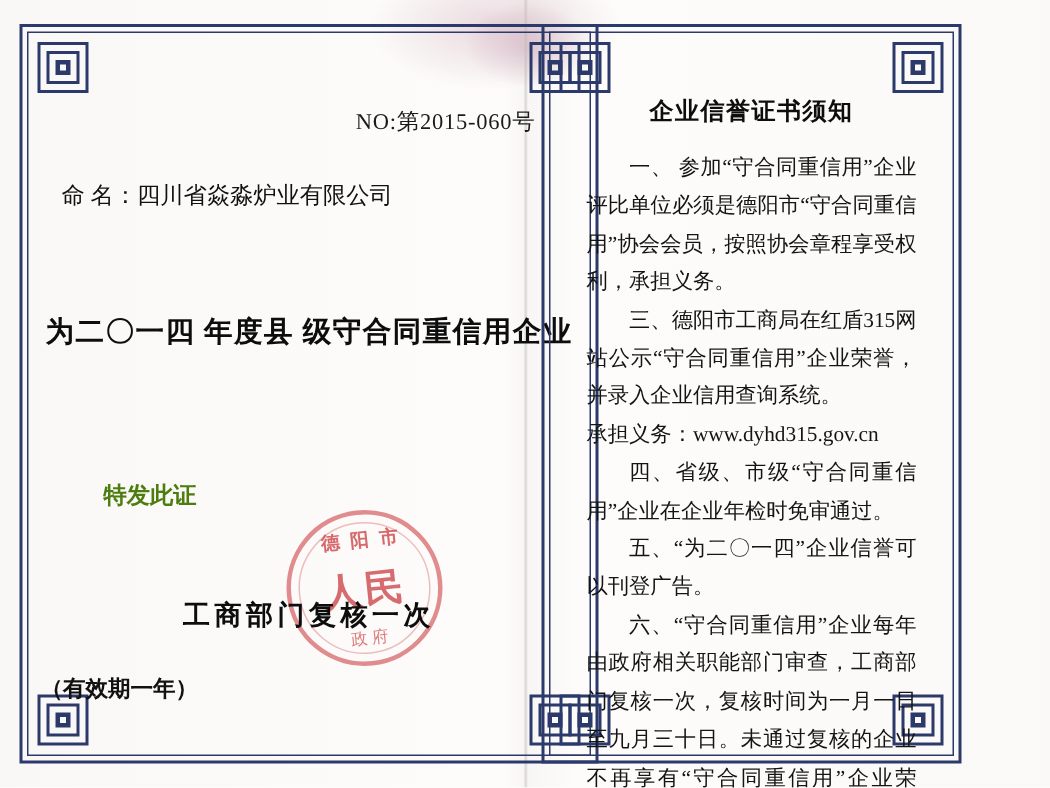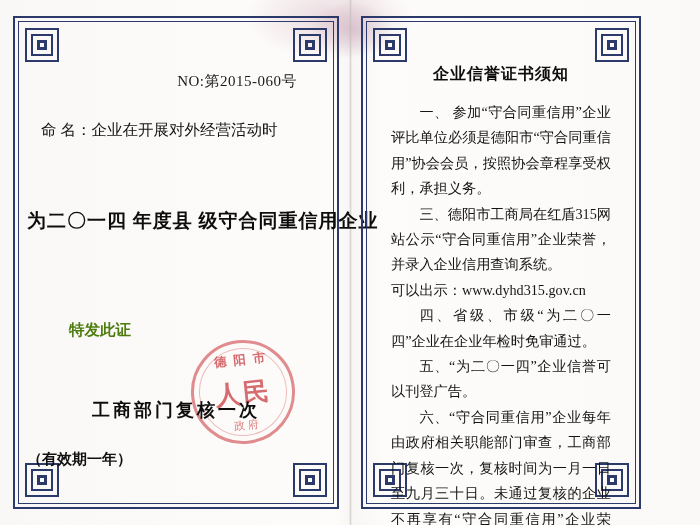--- a/index.html
+++ b/index.html
@@ -37,21 +37,21 @@
     height: 525px;
     background: linear-gradient(90deg, rgba(200,195,190,0.0), rgba(190,185,180,0.55), rgba(200,195,190,0.0));
   }
 
   .panel {
     position: absolute;
     top: 16px;
     height: 493px;
     box-sizing: border-box;
   }
-  .panel-left { left: 13px; width: 326px; }
+  .panel-left { left: 13px; width: 386px; }
   .panel-right { left: 361px; width: 280px; }
 
   
   .border-outer {
     position: absolute;
     inset: 0;
     border: 2px solid #2b3a6b;
     box-sizing: border-box;
   }
   .border-inner {
@@ -271,21 +271,21 @@
     </div>
     <div class="corner corner-br">
       <div class="c1"></div>
         <div class="c2"></div>
         <div class="c3"></div>
     </div>
 
     <div class="content">
       <div class="cert-no">NO:第2015-060号</div>
 
-      <div class="cert-name">命 名：企业在开展对外经营活动时</div>
+      <div class="cert-name">命 名：四川省焱淼炉业有限公司</div>
 
       <div class="cert-title">为二〇一四 年度县 级守合同重信用企业</div>
 
       <div class="cert-issue">特发此证</div>
 
       <div class="seal">
         <div class="seal-ring"></div>
         <div class="seal-text-top">德阳市</div>
         <div class="seal-text-mid">人民</div>
         <div class="seal-text-bottom">政府</div>
@@ -321,20 +321,20 @@
         <div class="c2"></div>
         <div class="c3"></div>
     </div>
 
     <div class="content">
       <div class="notice-title">企业信誉证书须知</div>
 
       <div class="notice-body">
         <p>一、 参加“守合同重信用”企业评比单位必须是德阳市“守合同重信用”协会会员，按照协会章程享受权利，承担义务。</p>
         <p>三、德阳市工商局在红盾315网站公示“守合同重信用”企业荣誉，并录入企业信用查询系统。</p>
-        <p class="no-indent">可以出示：www.dyhd315.gov.cn</p>
-        <p>四、省级、市级“为二〇一四”企业在企业年检时免审通过。</p>
+        <p class="no-indent">承担义务：www.dyhd315.gov.cn</p>
+        <p>四、省级、市级“守合同重信用”企业在企业年检时免审通过。</p>
         <p>五、“为二〇一四”企业信誉可以刊登广告。</p>
         <p>六、“守合同重信用”企业每年由政府相关职能部门审查，工商部门复核一次，复核时间为一月一日至九月三十日。未通过复核的企业不再享有“守合同重信用”企业荣誉。</p>
       </div>
     </div>
   </div>
 </div>
 
 </body></html>

